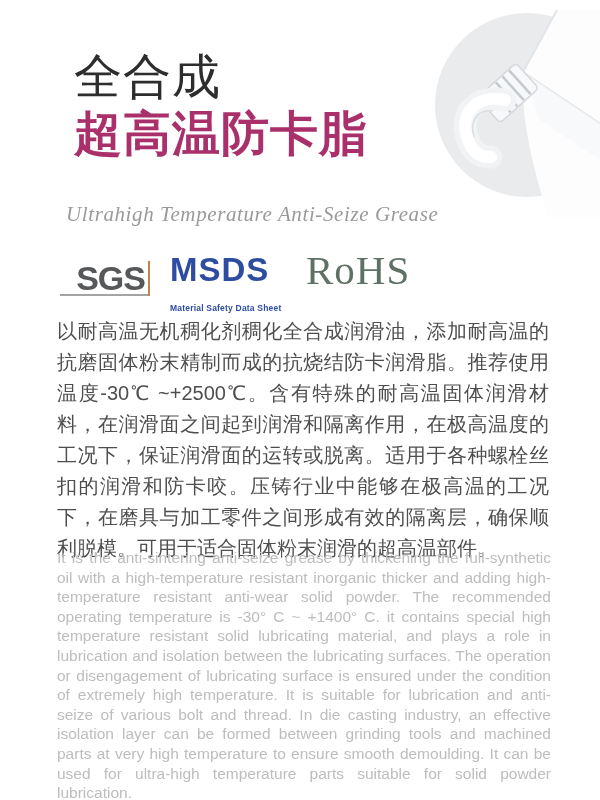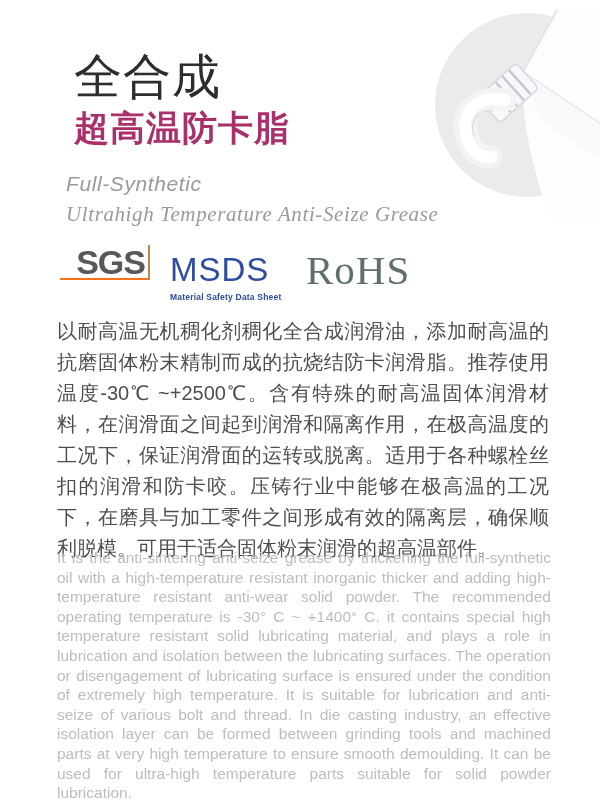--- a/index.html
+++ b/index.html
@@ -3,37 +3,37 @@
 <meta charset="utf-8">
 <style>
   html,body{margin:0;padding:0;background:#fff;}
   .canvas{
     position:relative;width:600px;height:800px;background:#ffffff;
     overflow:hidden;font-family:"Liberation Sans",sans-serif;
   }
   .photo-svg{position:absolute;top:0;left:0;}
   .title-cn{position:absolute;left:62px;margin:12px;line-height:1.06;letter-spacing:1px;}
   .title-cn.black{top:40px;font-size:48px;font-weight:500;color:#2d2d2d;}
-  .title-cn.accent{top:97px;font-size:35px;font-weight:700;color:#a9306a;}
+  .title-cn.accent{top:97px;font-size:48px;font-weight:700;color:#a9306a;}
   .subtitle{position:absolute;left:66px;margin:0;font-size:21px;font-style:italic;
     color:#9a9a9a;letter-spacing:0.6px;font-weight:500;}
   .subtitle.l1{top:172px;}
   .subtitle.l2{top:202px;font-family:Liberation Serif, serif;}
   
-  .cert-sgs{position:absolute;left:60px;top:242px;width:88px;height:36px;
-    border-bottom:2px solid #f97316;}
+  .cert-sgs{position:absolute;left:60px;top:258px;width:88px;height:36px;
+    border-bottom:2px solid #a3a3a3;}
   .cert-sgs::after{content:"";position:absolute;right:-2px;top:3px;bottom:-2px;width:2px;
     background:#c08350;}
   .cert-sgs .sgs-text{position:absolute;right:3px;bottom:-1px;font-size:34px;font-weight:700;
     color:#57585a;letter-spacing:-1px;line-height:1;}
   .cert-msds{position:absolute;left:170px;top:253px;width:126px;}
-  .cert-msds .msds-main{font-size:33px;font-weight:400;color:#2e4da0;letter-spacing:1px;
+  .cert-msds .msds-main{font-size:33px;font-weight:700;color:#2e4da0;letter-spacing:1px;
     line-height:1;margin:0;}
   .cert-msds .msds-sub{font-size:8.5px;font-weight:700;color:#2e4da0;letter-spacing:0.2px;
-    white-space:nowrap;margin-top:6px;}
+    white-space:nowrap;margin-top:17px;}
   .cert-rohs{position:absolute;left:306px;top:250px;font-family:"Liberation Serif",serif;
     font-size:41px;color:#5e7164;letter-spacing:1px;line-height:1;}
   
   .desc-cn{position:absolute;left:57px;top:316px;width:492px;margin:0;
     font-size:20px;line-height:31px;color:#4e4e4e;text-align:justify;}
   .desc-en{position:absolute;left:57px;top:548px;width:494px;margin:0;
     font-size:15.5px;line-height:19.6px;color:#bdbdbd;text-align:justify;font-weight:500;}
 </style>
 </head>
 <body>
@@ -55,21 +55,20 @@
         <line x1="-16" y1="11" x2="16" y2="11" stroke="#c6cacf" stroke-width="2.5"></line>
       </g>
       <path d="M505,100 C476,94 458,114 468,140 C472,151 480,158 491,157" stroke="#f1f3f5" stroke-width="23" fill="none" stroke-linecap="round"></path>
       <path d="M505,100 C476,94 458,114 468,140 C472,151 480,158 491,157" stroke="#ffffff" stroke-width="12" fill="none" stroke-linecap="round"></path>
       <path d="M493,111 C478,109 469,121 474,137" stroke="#dcdfe2" stroke-width="1.5" fill="none"></path>
     </g>
   </svg>
 
   <h1 class="title-cn black">全合成</h1>
   <h1 class="title-cn accent">超高温防卡脂</h1>
-  <p class="subtitle l1">Full-Synthetic</p>
   <p class="subtitle l2">Ultrahigh Temperature Anti-Seize Grease</p>
 
   <div class="cert-sgs">
     <span class="sgs-text">SGS</span>
   </div>
   <div class="cert-msds">
     <div class="msds-main">MSDS</div>
     <div class="msds-sub">Material Safety Data Sheet</div>
   </div>
   <div class="cert-rohs">RoHS</div>

